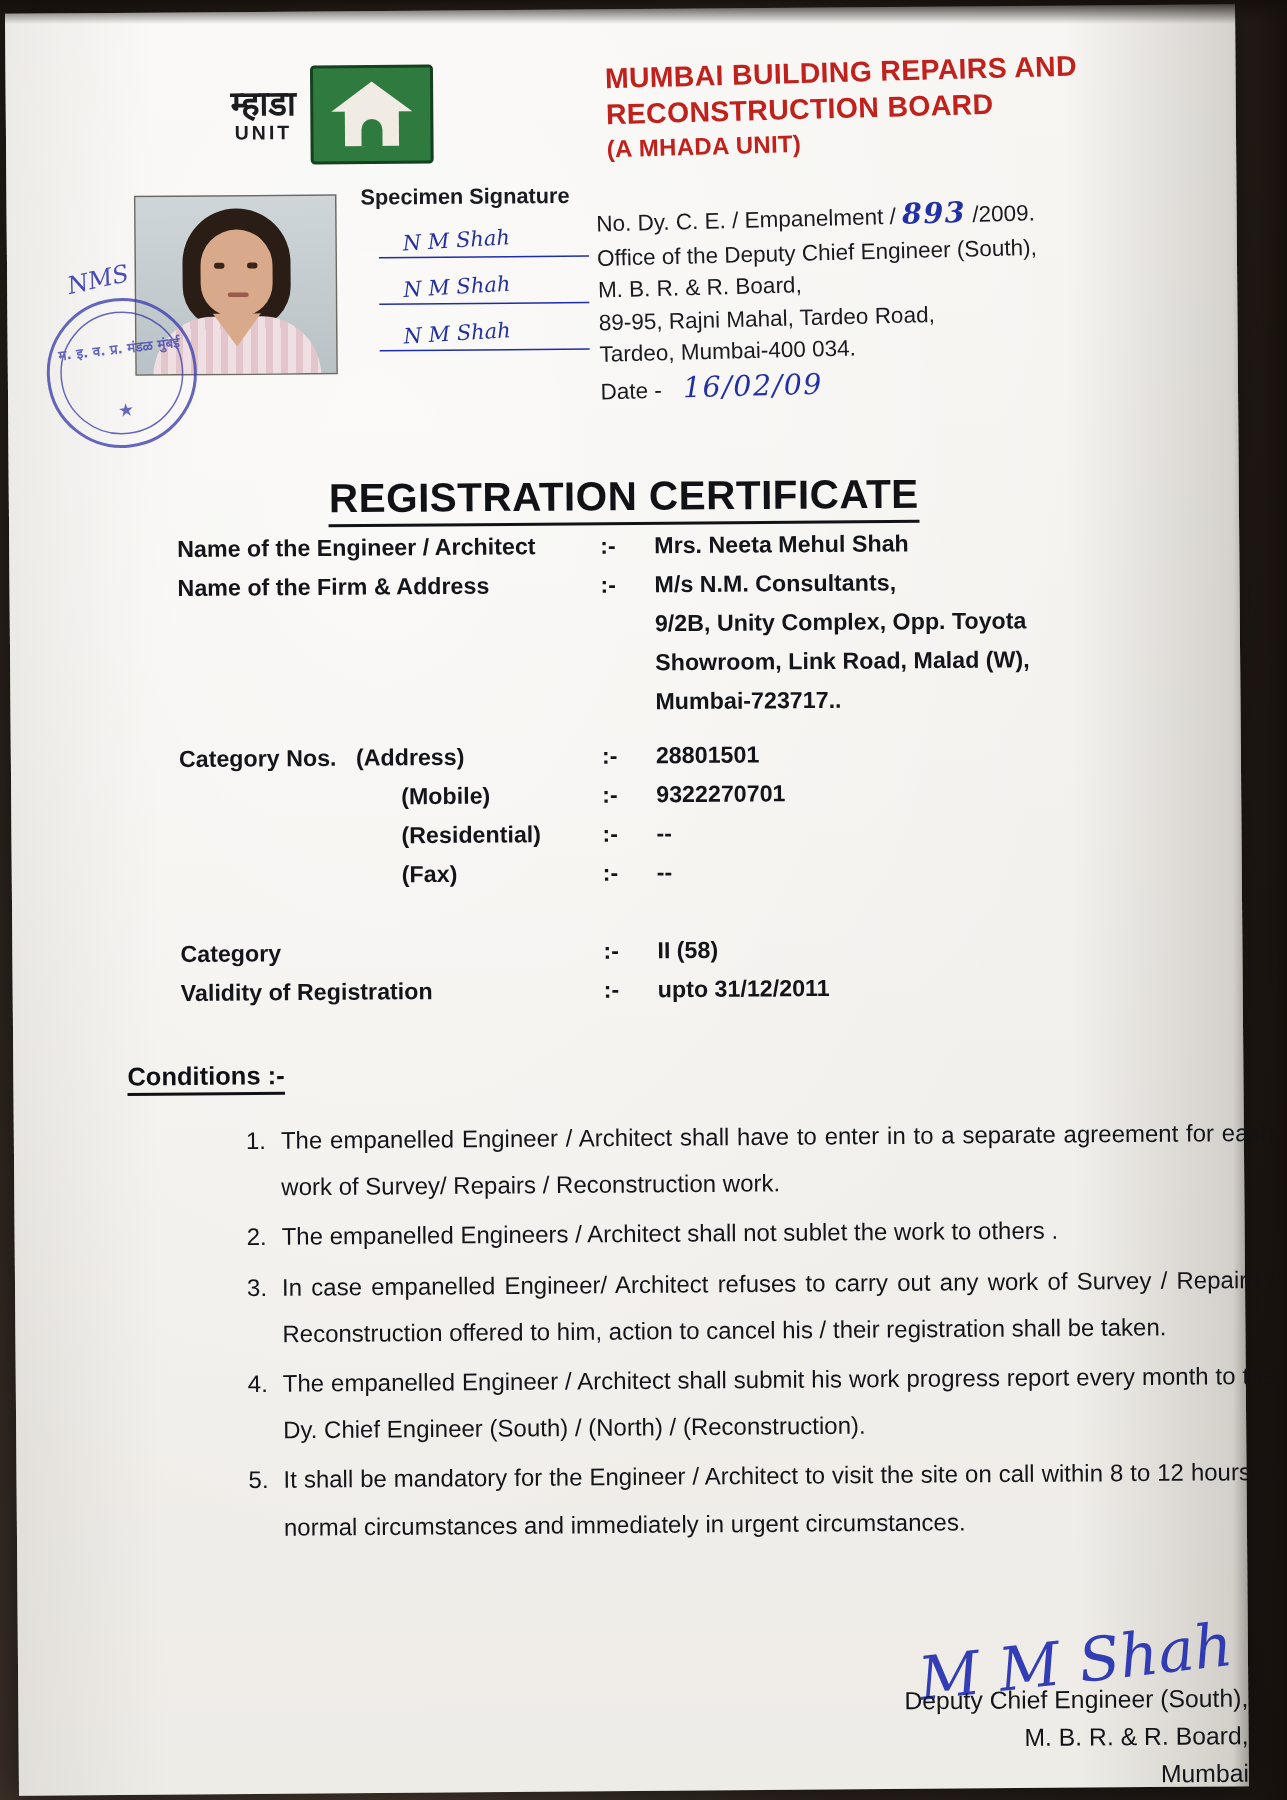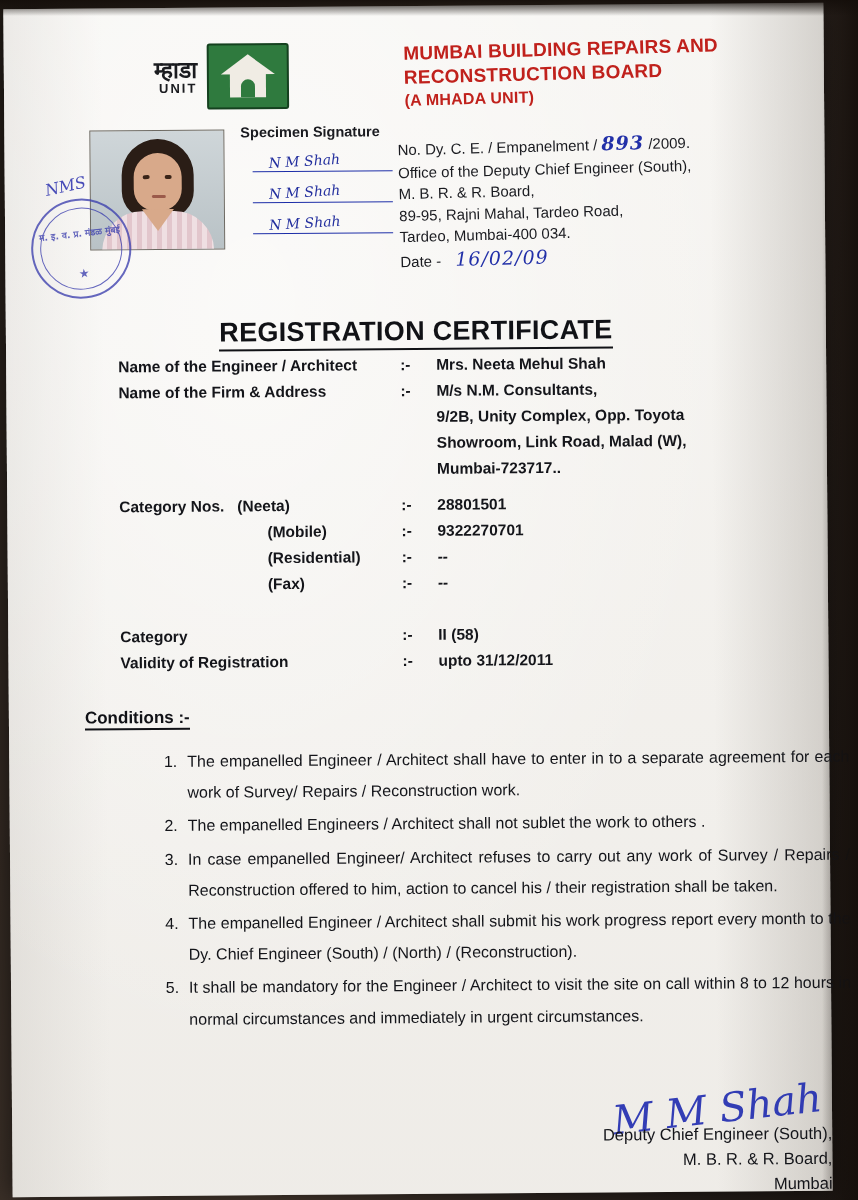--- a/index.html
+++ b/index.html
@@ -66,21 +66,21 @@
     height: 78px;
     display: flex;
     align-items: center;
     gap: 10px;
   }
   .logo-devanagari {
     font-size: 23px;
     font-weight: bold;
     line-height: 1.05;
     color: #1b1c20;
-    text-align: right;
+    text-align: center;
     font-family: "DejaVu Sans", sans-serif;
   }
   .logo-devanagari .sub {
     font-size: 13px;
     letter-spacing: 2px;
     font-family: "Liberation Sans", sans-serif;
   }
   .logo-mark {
     width: 78px;
     height: 62px;
@@ -534,21 +534,21 @@
           <div>Showroom, Link Road, Malad (W),</div>
         </div>
         <div class="fcont">
           <div class="sp"></div>
           <div>Mumbai-723717..</div>
         </div>
 
         <div class="frow" style="margin-top:18px">
           <div class="lbl">
             <span>Category Nos.</span>
-            &nbsp;&nbsp;<span>(Neeta)</span>
+            &nbsp;&nbsp;<span>(Address)</span>
           </div>
           <div class="colon">:-</div>
           <div class="val">28801501</div>
         </div>
 
         <div class="frow">
           <div class="lbl indent">(Mobile)</div>
           <div class="colon">:-</div>
           <div class="val">9322270701</div>
         </div>

